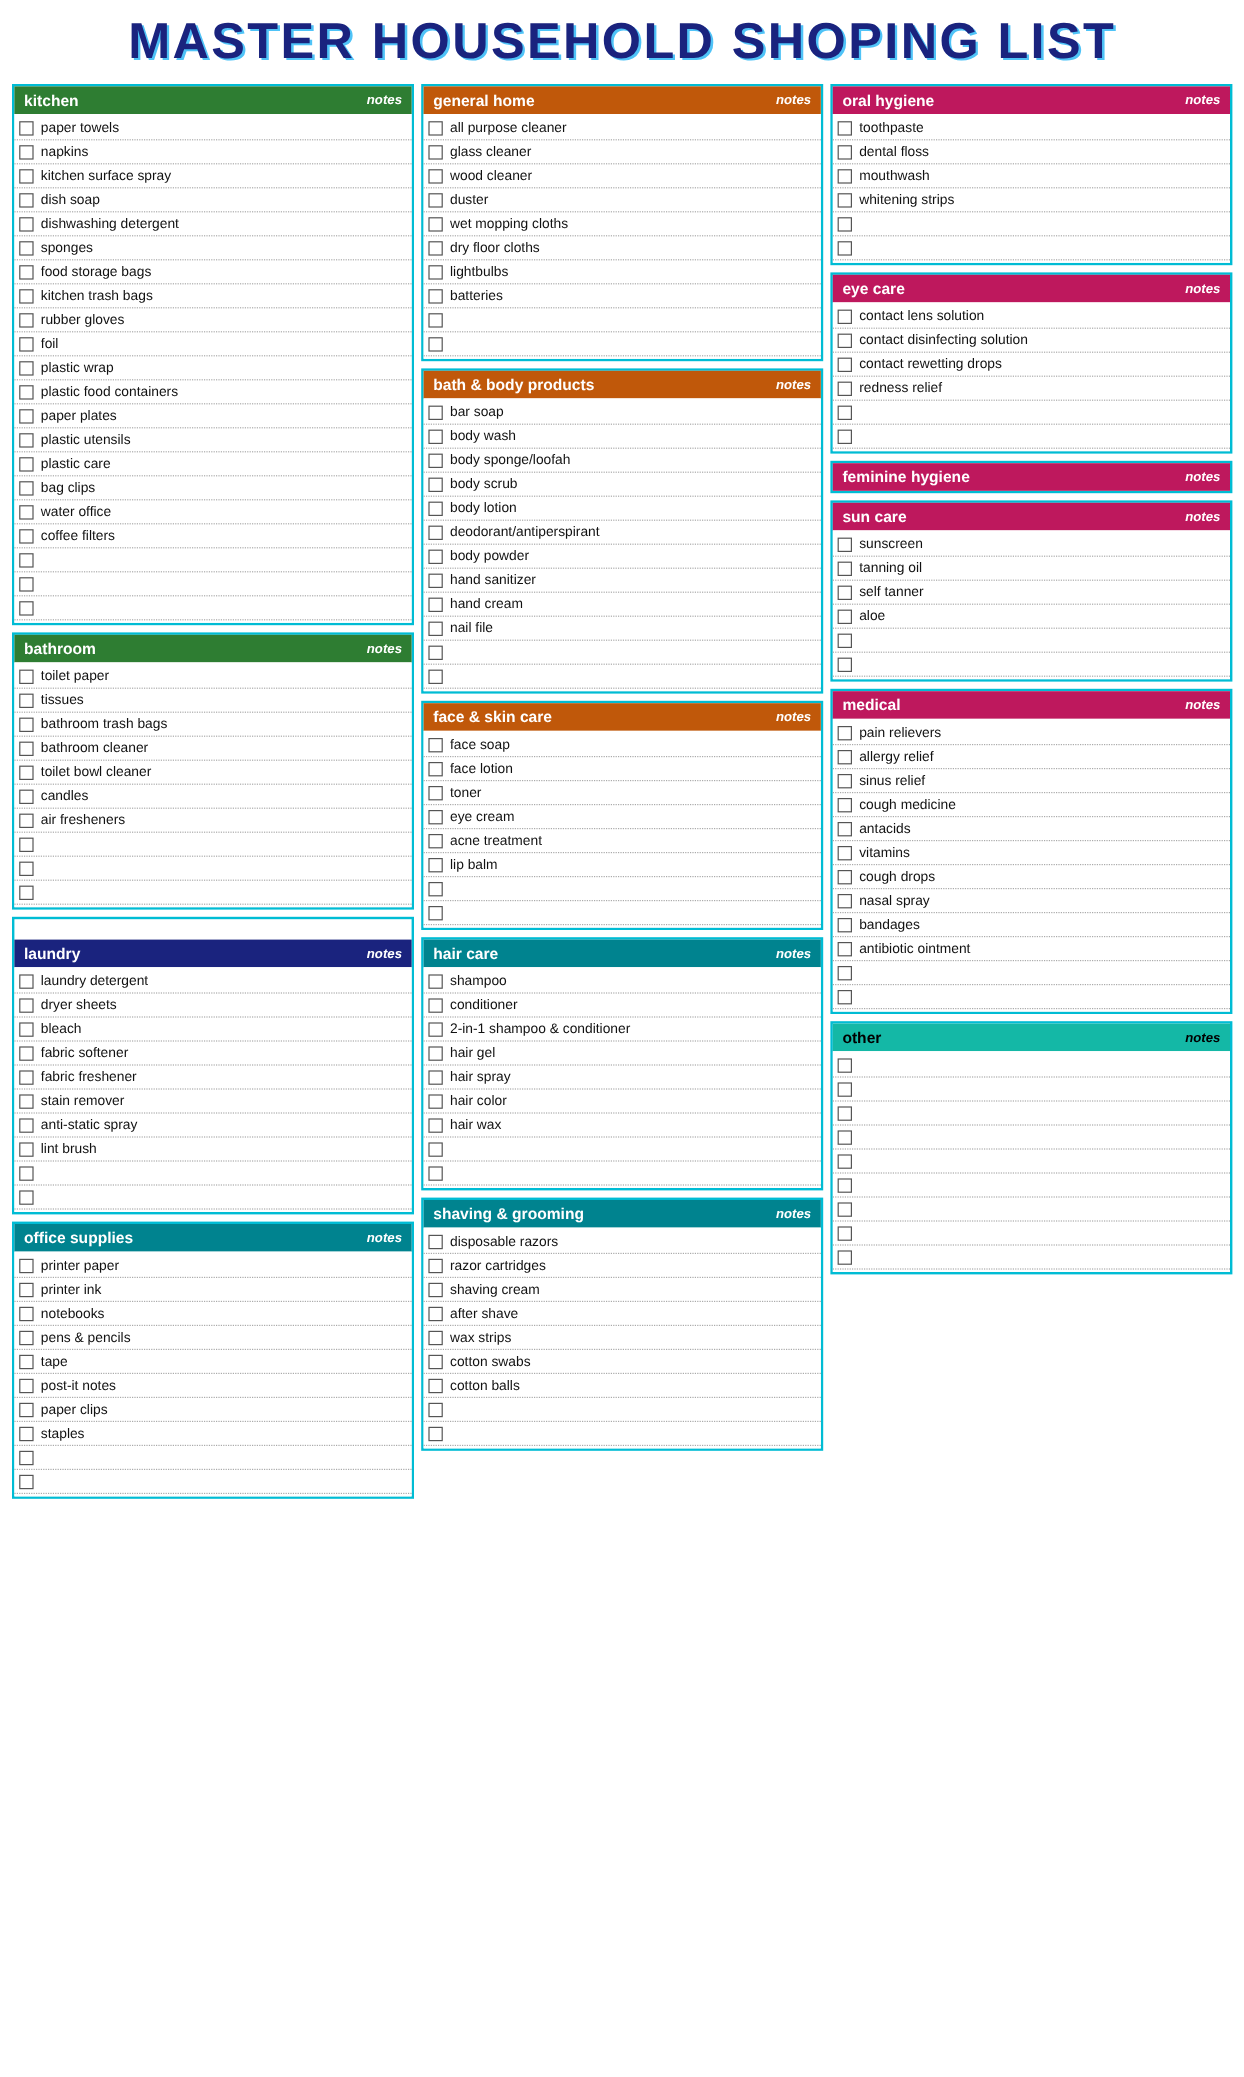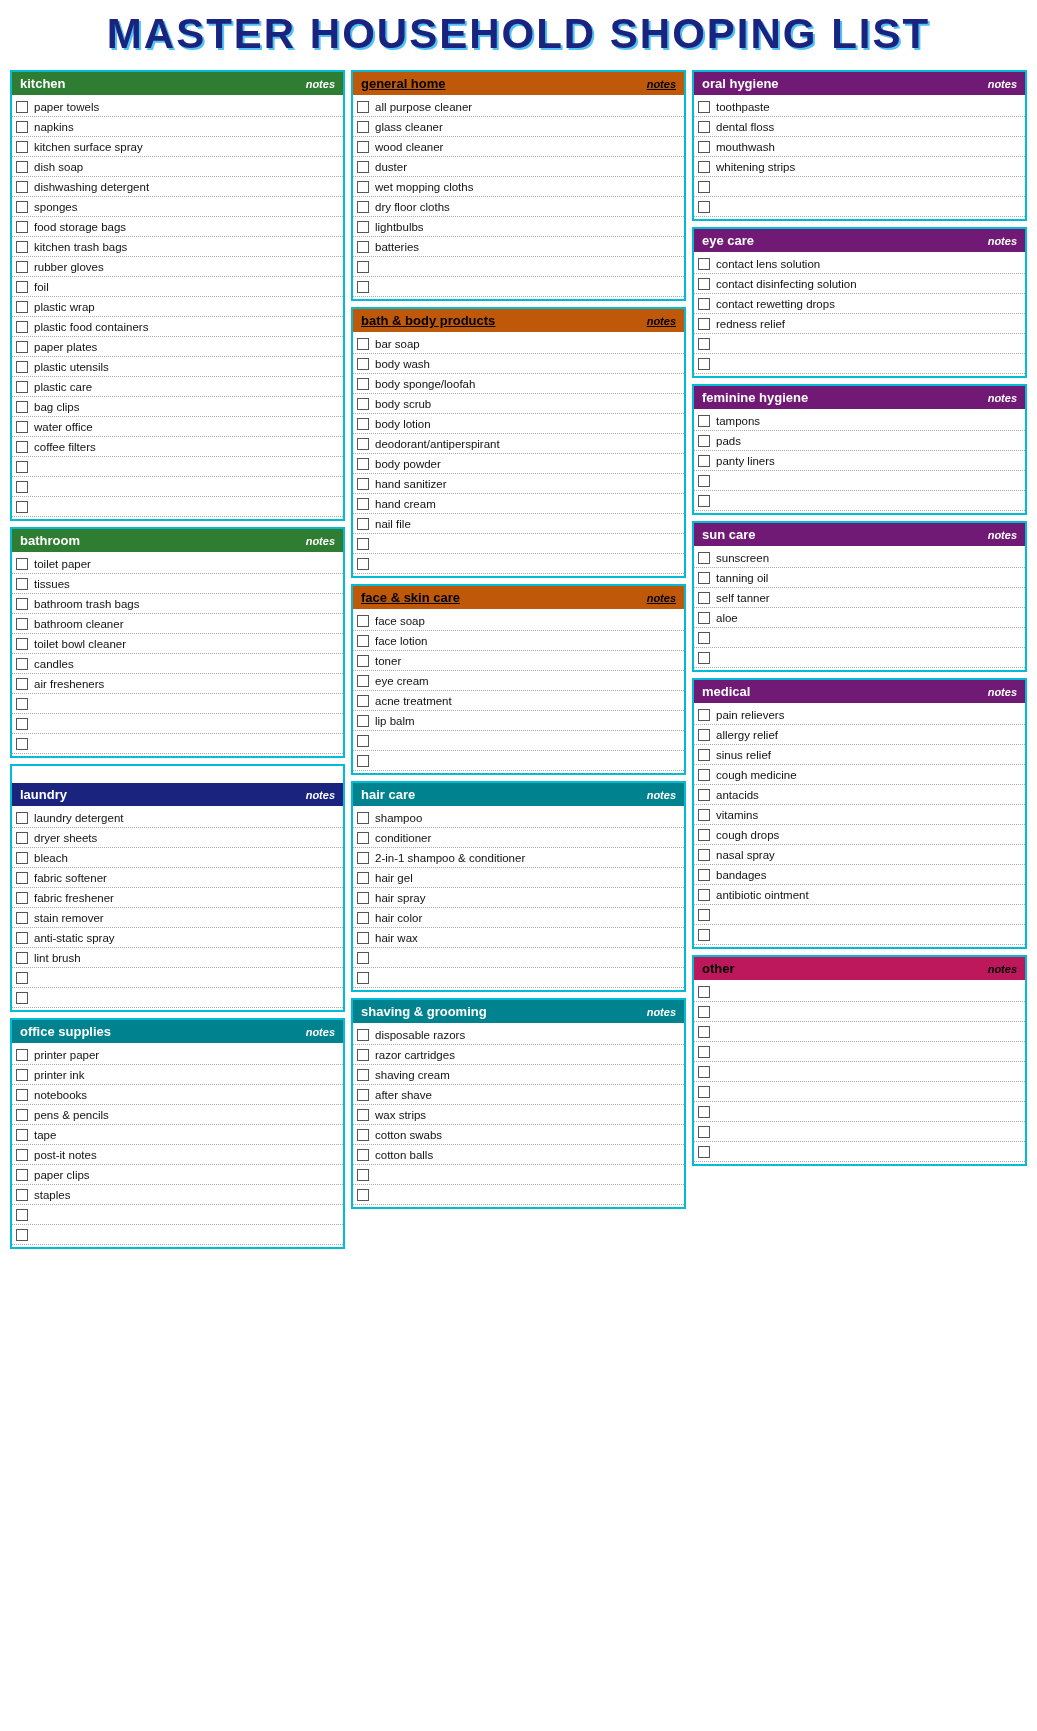--- a/index.html
+++ b/index.html
@@ -67,25 +67,25 @@
       flex-shrink: 0;
       background: #fff;
     }
     .item-text {
       font-size: 11.5px;
       color: #111;
       flex: 1;
     }
     
     .green-header { background: #2e7d32; color: #fff; }
-    .orange-header { background: #c0580a; color: #000000; text-decoration: underline; }
-    .black-header { background: #701a75; color: #fff; }
+    .orange-header { background: #c0580a; color: #ffffff; }
+    .black-header { background: #be185d; color: #fff; }
     .teal-header { background: #00838f; color: #fff; }
     .navy-header { background: #1a237e; color: #fff; margin-top: 17px; }
-    .yellow-header { background: #be185d; color: #000; }
+    .yellow-header { background: #14b8a6; color: #000; }
   </style>
 </head>
 <body>
 
 <div class="page-title">MASTER HOUSEHOLD SHOPING LIST</div>
 
 <div class="columns-wrapper">
 
   <div class="col">
 
@@ -636,42 +636,20 @@
             <span class="item-text"></span>
           </div>
         </div>
     </div>
 
     <div class="section">
       <div class="section-header black-header">
         <span>feminine hygiene</span>
         <span class="notes-label">notes</span>
       </div>
-      <div class="section-body" id="feminine-body">
-          <div class="list-item">
-            <div class="checkbox"></div>
-            <span class="item-text">tampons</span>
-          </div>
-          <div class="list-item">
-            <div class="checkbox"></div>
-            <span class="item-text">pads</span>
-          </div>
-          <div class="list-item">
-            <div class="checkbox"></div>
-            <span class="item-text">panty liners</span>
-          </div>
-          <div class="list-item">
-            <div class="checkbox"></div>
-            <span class="item-text"></span>
-          </div>
-          <div class="list-item">
-            <div class="checkbox"></div>
-            <span class="item-text"></span>
-          </div>
-        </div>
     </div>
 
     <div class="section">
       <div class="section-header black-header">
         <span>sun care</span>
         <span class="notes-label">notes</span>
       </div>
       <div class="section-body" id="sun-body">
           <div class="list-item">
             <div class="checkbox"></div>

